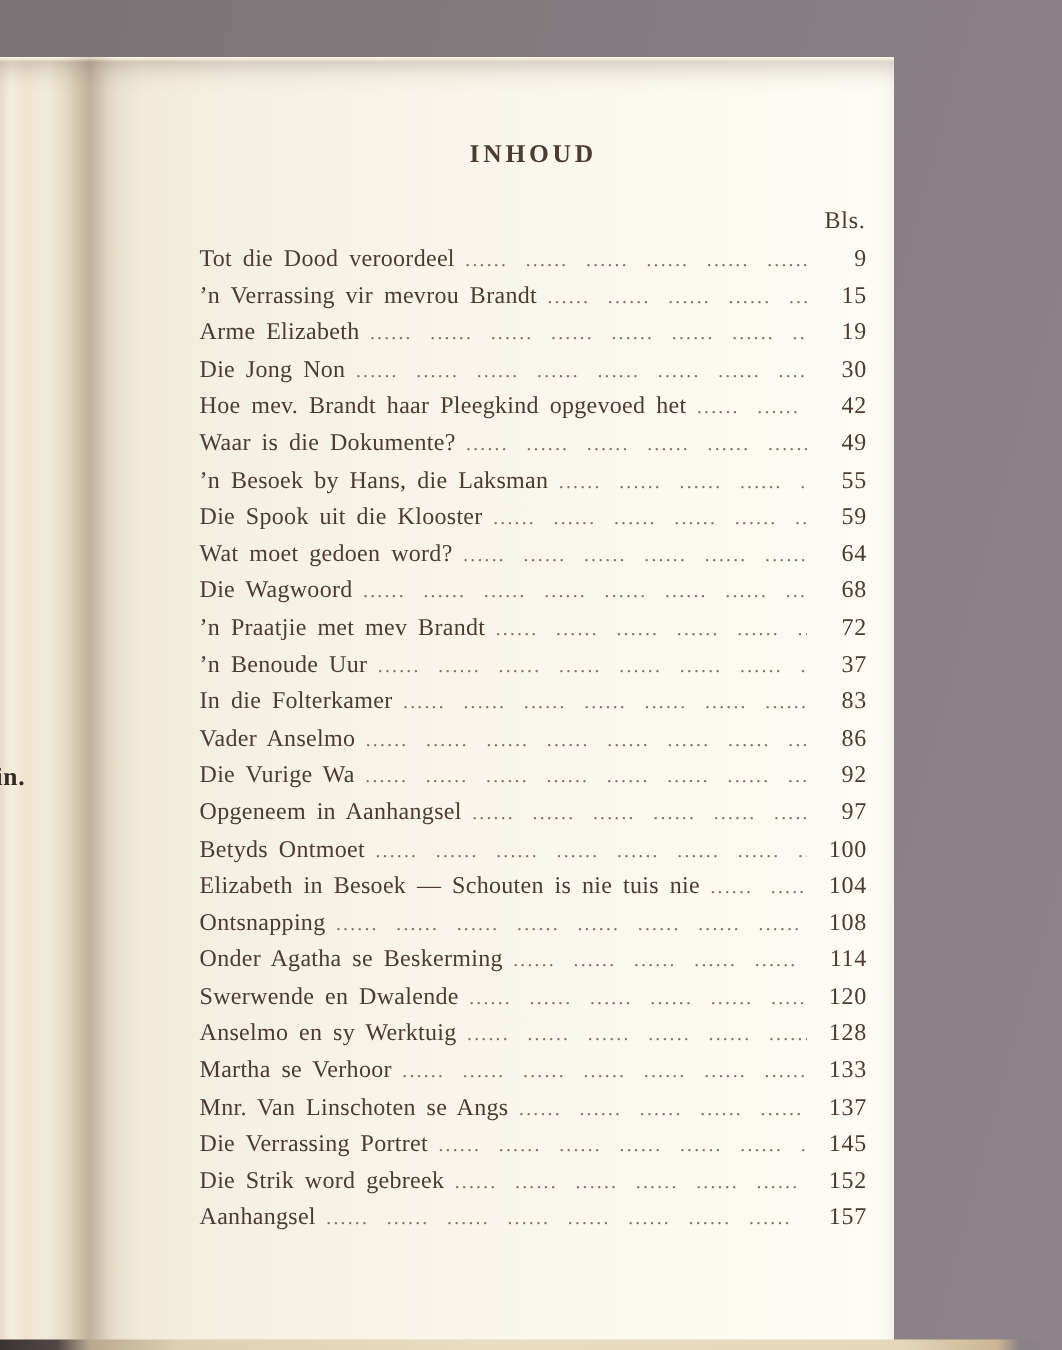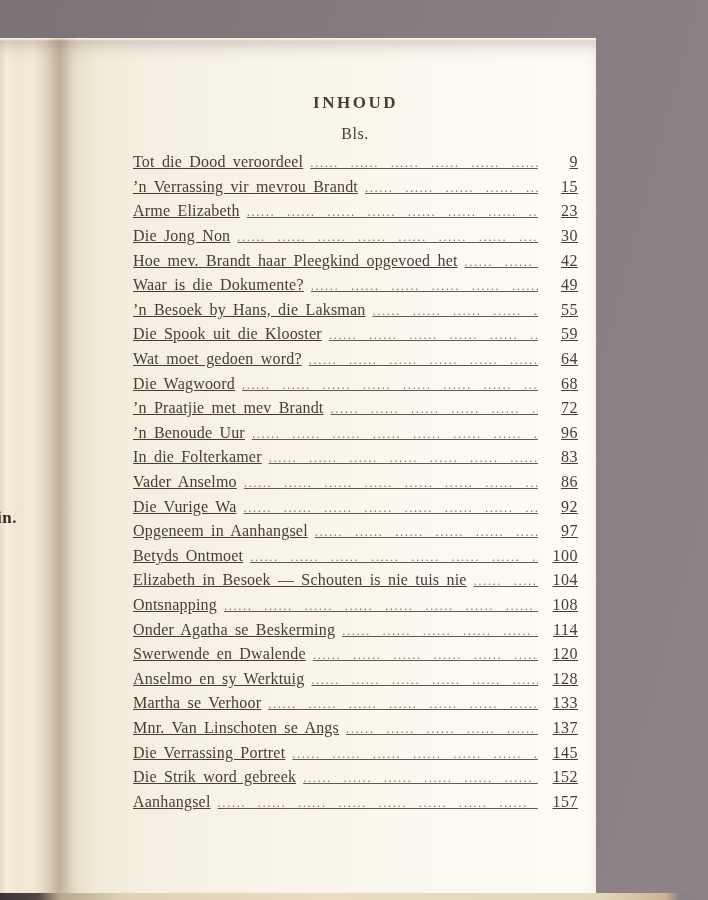--- a/index.html
+++ b/index.html
@@ -38,27 +38,27 @@
     background:linear-gradient(90deg,#3c3335 0px,#514747 38px,#b7a88e 60px,#ded0b4 120px,#e8dcc2 320px,#e4d7bc 600px,#cbb493 665px,#8a8186 680px,#8d8389 708px);
   }
   .content{
     position:absolute;left:133px;top:54px;width:445px;color:#4c3b33;
   }
   .title{
     text-align:center;font-size:17px;font-weight:700;letter-spacing:2.5px;
     line-height:22px;margin:0;
   }
   .col-head{
-    text-align:center;font-size:16px;line-height:20px;margin-top:10px;
+    text-align:right;font-size:16px;line-height:20px;margin-top:24px;
     padding-right:1px;letter-spacing:.5px;
   }
   .toc{margin-top:6px;}
   .row{
-    display:flex;align-items:center;height:24.6px;
-    font-size:16px;white-space:nowrap;text-decoration:underline;
+    display:flex;align-items:flex-start;height:24.6px;
+    font-size:16px;white-space:nowrap;
   }
   .chapter{word-spacing:3px;letter-spacing:.2px;}
   .leader{
     flex:1 1 auto;overflow:hidden;min-width:8px;
     padding:0 10px 0 7px;
   }
   .leader::before{
     content:"...... ...... ...... ...... ...... ...... ...... ...... ...... ...... ...... ...... ...... ...... ......";
     font-size:13px;letter-spacing:1.5px;word-spacing:7px;color:#6d5a4e;opacity:.85;
   }
@@ -86,21 +86,21 @@
 
         <div class="row">
           <span class="chapter">’n Verrassing vir mevrou Brandt</span>
           <span class="leader"></span>
           <span class="pnum">15</span>
         </div>
 
         <div class="row">
           <span class="chapter">Arme Elizabeth</span>
           <span class="leader"></span>
-          <span class="pnum">23</span>
+          <span class="pnum">19</span>
         </div>
 
         <div class="row">
           <span class="chapter">Die Jong Non</span>
           <span class="leader"></span>
           <span class="pnum">30</span>
         </div>
 
         <div class="row">
           <span class="chapter">Hoe mev. Brandt haar Pleegkind opgevoed het</span>
@@ -140,21 +140,21 @@
 
         <div class="row">
           <span class="chapter">’n Praatjie met mev Brandt</span>
           <span class="leader"></span>
           <span class="pnum">72</span>
         </div>
 
         <div class="row">
           <span class="chapter">’n Benoude Uur</span>
           <span class="leader"></span>
-          <span class="pnum">96</span>
+          <span class="pnum">37</span>
         </div>
 
         <div class="row">
           <span class="chapter">In die Folterkamer</span>
           <span class="leader"></span>
           <span class="pnum">83</span>
         </div>
 
         <div class="row">
           <span class="chapter">Vader Anselmo</span>

